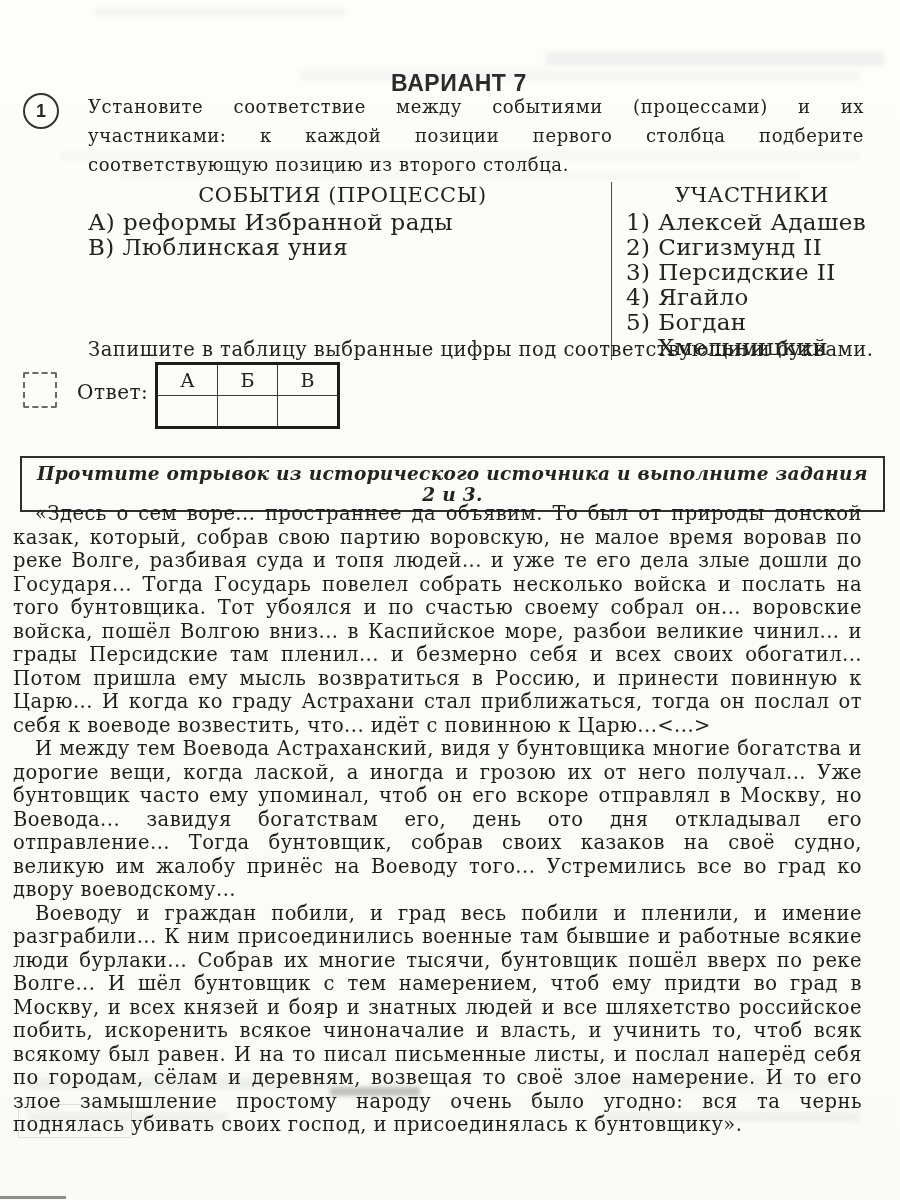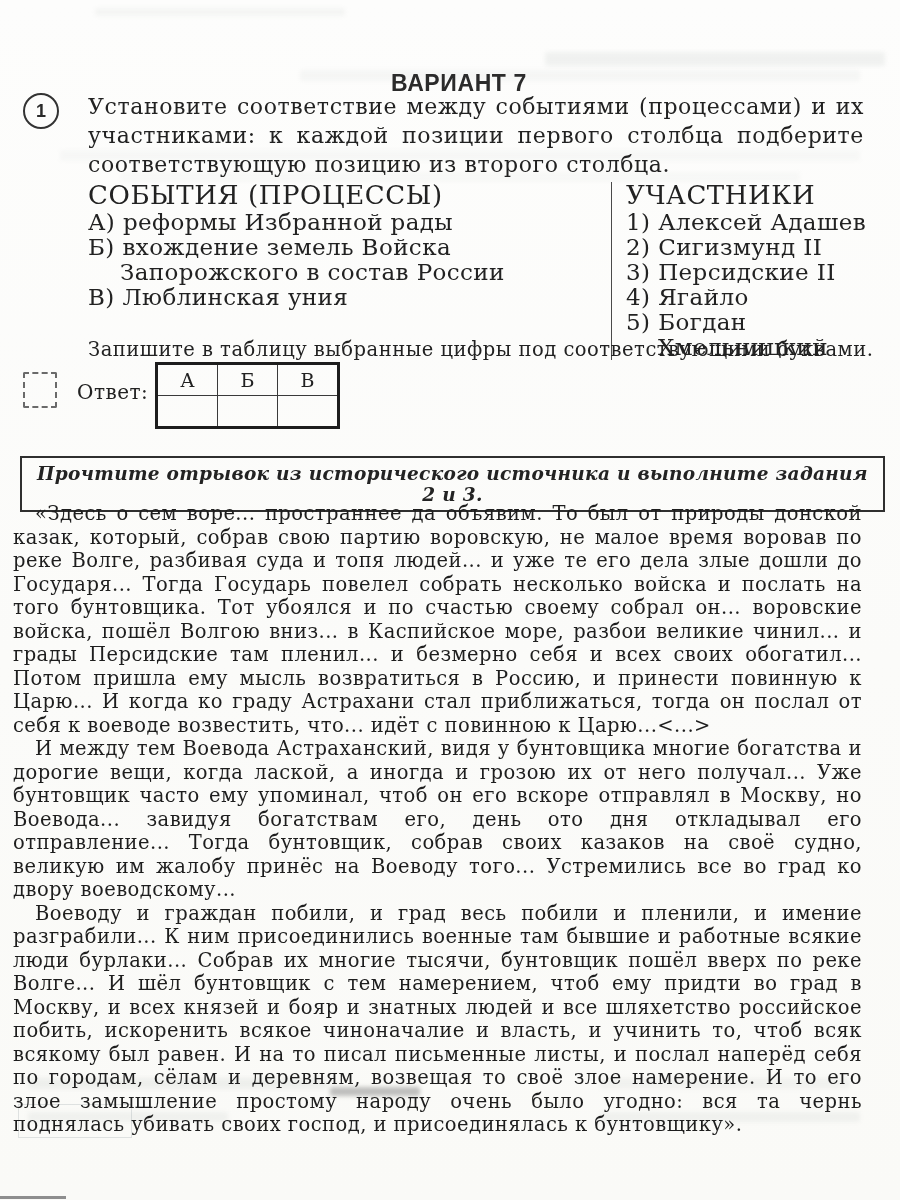--- a/index.html
+++ b/index.html
@@ -11,27 +11,27 @@
   .variant-title{position:absolute;top:46px;left:0;right:0;text-align:center;padding-left:18px;
     font-family:"Liberation Sans",sans-serif;font-weight:bold;font-size:23px;letter-spacing:.6px;color:#2b2b2b;margin-top:24px;}
 
   
   .task-circle{position:absolute;left:23px;top:93px;width:36px;height:36px;border:2px solid #333;
     border-radius:50%;box-sizing:border-box;text-align:center;line-height:32px;
     font-family:"Liberation Sans",sans-serif;font-weight:bold;font-size:18px;color:#2a2a2a;}
 
   
   .task-prompt{position:absolute;left:88px;top:92px;width:776px;text-align:justify;
-    font-size:22px;line-height:29px;letter-spacing:.6px;color:#222;}
+    font-size:18px;line-height:29px;letter-spacing:.6px;color:#222;}
 
   
   .match-cols{position:absolute;left:88px;top:182px;width:790px;display:flex;align-items:stretch;}
   .col-events{width:524px;box-sizing:border-box;padding-right:14px;border-right:1px solid #4a4a4a;}
   .col-participants{flex:1;box-sizing:border-box;padding-left:14px;}
-  .col-header{text-align:left;font-size:26px;letter-spacing:.6px;line-height:26px;margin-bottom:2px;color:#222;}
+  .col-header{text-align:center;font-size:21px;letter-spacing:.6px;line-height:26px;margin-bottom:2px;color:#222;}
   .match-item{font-size:23px;line-height:25px;letter-spacing:.4px;padding-left:32px;text-indent:-32px;color:#222;}
 
   
   .write-line{position:absolute;left:88px;top:338px;width:790px;font-size:19.5px;letter-spacing:.5px;color:#222;}
 
   
   .dash-box{position:absolute;left:23px;top:372px;width:34px;height:36px;border:2px dashed #6a6a6a;box-sizing:border-box;border-radius:2px;}
   .answer-label{position:absolute;left:77px;top:380px;font-size:20px;letter-spacing:.5px;color:#222;}
   .answer-table{position:absolute;left:155px;top:362px;border-collapse:collapse;}
   .answer-table td,.answer-table th{width:59px;height:30px;border:1px solid #3a3a3a;
@@ -73,21 +73,20 @@
 
   <div class="variant-title">ВАРИАНТ 7</div>
 
   <div class="task-circle">1</div>
   <div class="task-prompt">Установите соответствие между событиями (процессами) и их участниками: к каждой позиции первого столбца подберите соответствующую позицию из второго столбца.</div>
 
   <div class="match-cols">
     <div class="col-events">
       <div class="col-header">СОБЫТИЯ (ПРОЦЕССЫ)</div>
       <div class="match-item"><span>А)</span>&nbsp;<span>реформы Избранной рады</span></div>
-      <div class="match-item"><span>Б)</span>&nbsp;<span>вхождение земель Войска Запорожского в состав России</span></div>
       <div class="match-item"><span>В)</span>&nbsp;<span>Люблинская уния</span></div>
     </div>
     <div class="col-participants">
       <div class="col-header">УЧАСТНИКИ</div>
       <div class="match-item"><span>1)</span>&nbsp;<span>Алексей Адашев</span></div>
       <div class="match-item"><span>2)</span>&nbsp;<span>Сигизмунд II</span></div>
       <div class="match-item"><span>3)</span>&nbsp;<span>Персидские II</span></div>
       <div class="match-item"><span>4)</span>&nbsp;<span>Ягайло</span></div>
       <div class="match-item"><span>5)</span>&nbsp;<span>Богдан Хмельницкий</span></div>
     </div>

